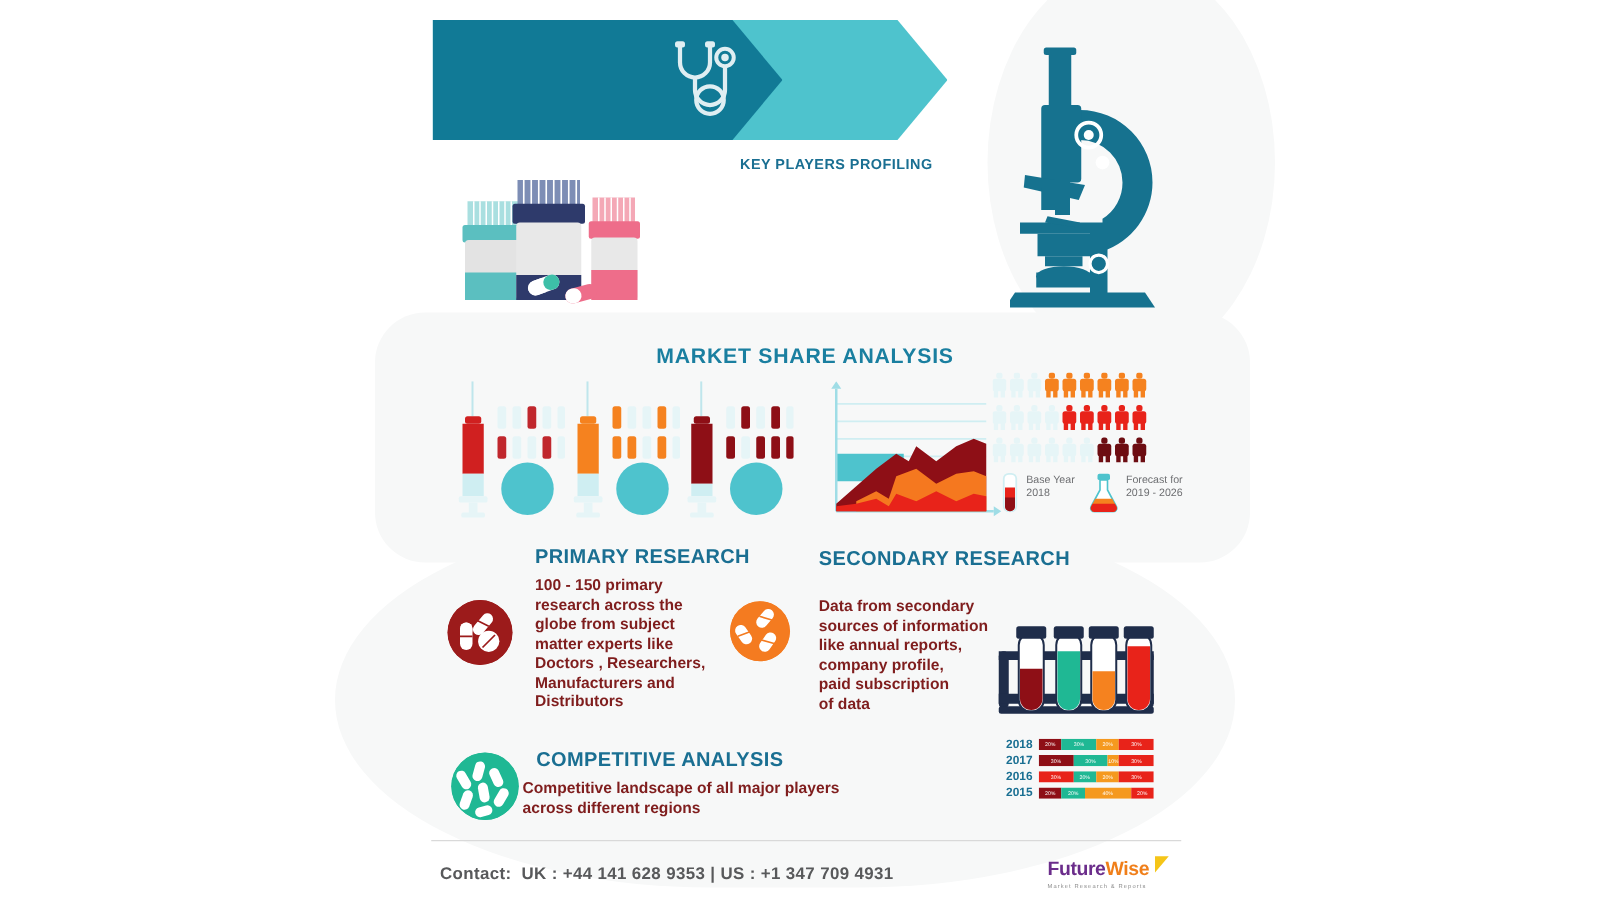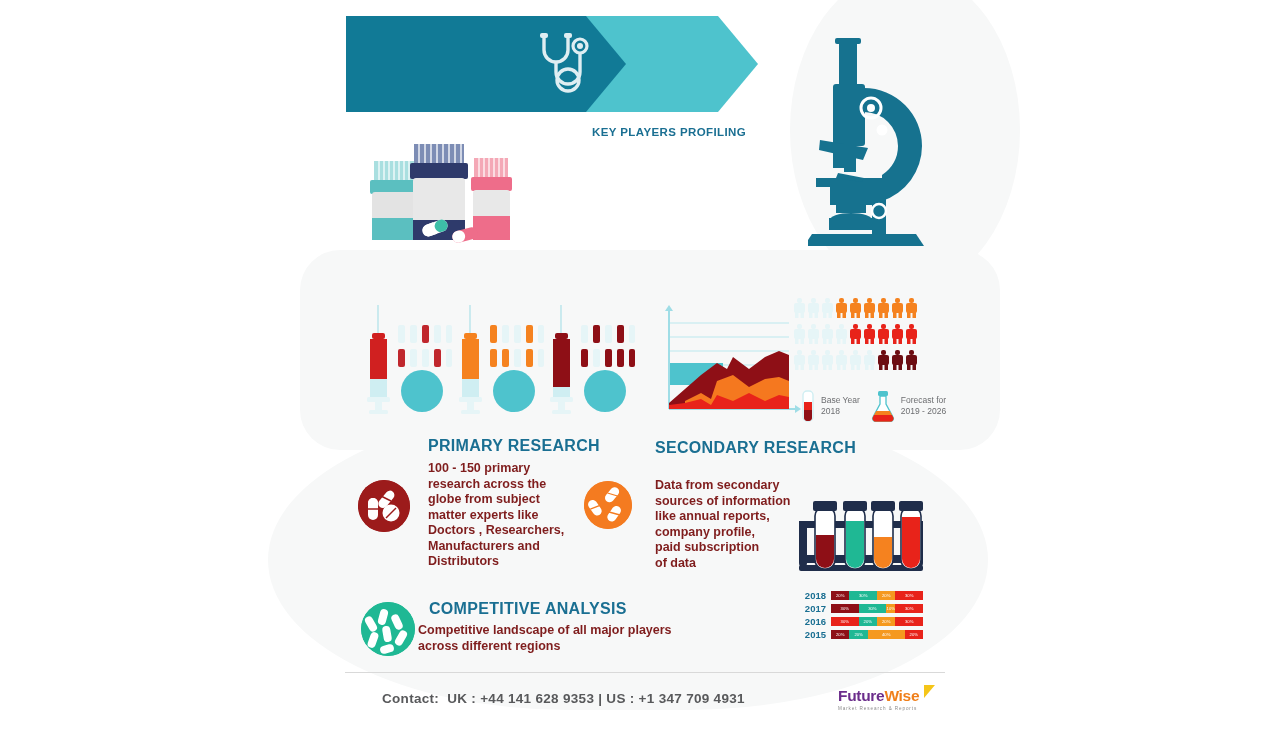--- a/index.html
+++ b/index.html
@@ -104,21 +104,21 @@
   .syringe-group { position: absolute; top: 305px; }
   .sg1 { left: 360px; }
   .sg2 { left: 452px; }
   .sg3 { left: 543px; }
 
   .area-chart { position: absolute; left: 655px; top: 305px; }
 
   .people-grid { position: absolute; left: 794px; top: 298px; }
 
   .legend { position: absolute; left: 800px; top: 378px; display: flex; align-items: center; gap: 4px;}
-  .legend-item { display: flex; align-items: center; gap: 5px; margin-top: 12px; }
+  .legend-item { display: flex; gap: 5px; }
   .legend-text { font-size: 8.5px; color: #6d6e71; line-height: 1.25; white-space: nowrap; }
 
   
   .icon-circle { position: absolute; border-radius: 50%; }
 
   .pr-icon { left: 358px; top: 480px; width: 52px; height: 52px; background: #9c1b1b; }
   .sr-icon { left: 584px; top: 481px; width: 48px; height: 48px; background: #f47b20; }
   .ca-icon { left: 361px; top: 602px; width: 54px; height: 54px; background: #1fb894; }
 
   .blk-title {
@@ -174,21 +174,21 @@
 
   
   .divider {
     position: absolute;
     left: 345px; top: 672px;
     width: 600px; height: 1px;
     background: #d9d9d9;
   }
   .contact {
     position: absolute;
-    left: 382px; top: 691px;
+    left: 352px; top: 691px;
     font-size: 13.5px;
     font-weight: bold;
     color: #58595b;
     letter-spacing: .3px;
     white-space: nowrap;
   }
   .contact .lbl { margin-right: 8px; }
 
   .logo { position: absolute; left: 838px; top: 688px; }
   .logo-main { font-size: 15.5px; font-weight: bold; letter-spacing: -.3px; line-height: 16px; }
@@ -302,20 +302,21 @@
     <rect x="21" y="200" width="44" height="12" fill="#16728f"></rect>
     <rect x="64" y="166" width="14" height="52" fill="#16728f"></rect>
     <circle cx="71" cy="193" r="7" fill="none" stroke="#ffffff" stroke-width="2.6"></circle>
     <path d="M4 216 l104 0 l8 12 l-120 0z" fill="#16728f"></path>
   </svg>
 
   <div class="kp">
     <div class="kp-title">KEY PLAYERS PROFILING</div>
   </div>
 
+  <div class="ms-title">MARKET SHARE ANALYSIS</div>
 
   <svg class="syringe-group sg1" width="92" height="110" viewBox="0 0 92 110">
     <line x1="18" y1="0" x2="18" y2="28" stroke="#bfe6ec" stroke-width="1.6"></line>
     <rect x="12" y="28" width="13" height="6" rx="2" fill="#d02020"></rect>
     <rect x="10" y="34" width="17" height="40" fill="#d02020"></rect>
     <rect x="10" y="74" width="17" height="18" fill="#cfeef2"></rect>
     <rect x="7" y="92" width="23" height="5" rx="1.5" fill="#e6f5f7"></rect>
     <rect x="15" y="97" width="7" height="10" fill="#e6f5f7"></rect>
     <rect x="9" y="105" width="19" height="4" rx="1.5" fill="#e6f5f7"></rect>
     <g>

